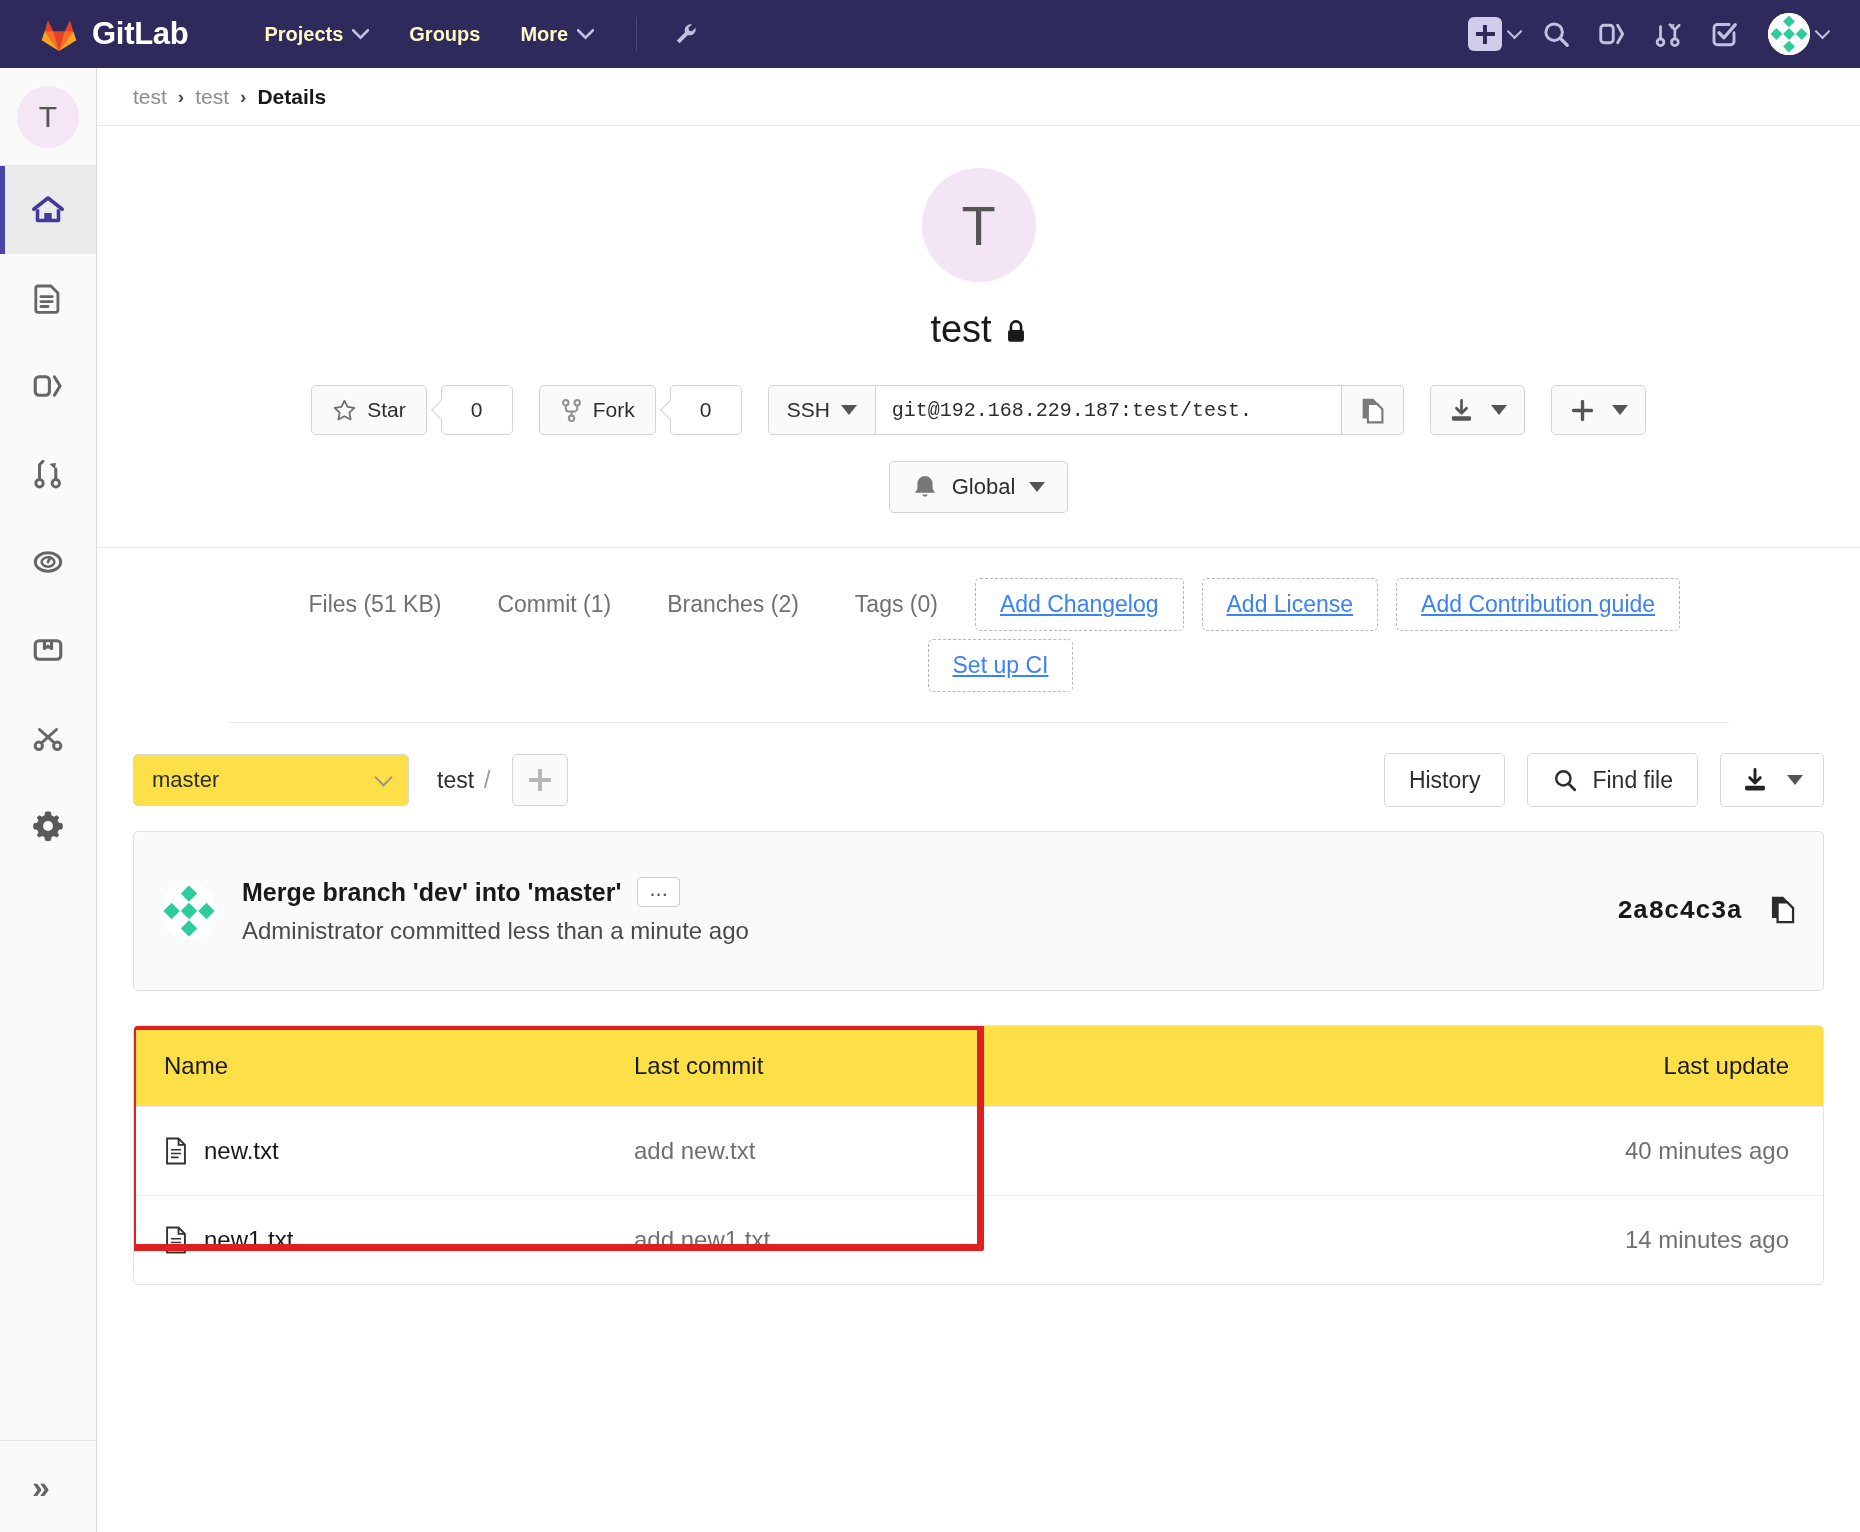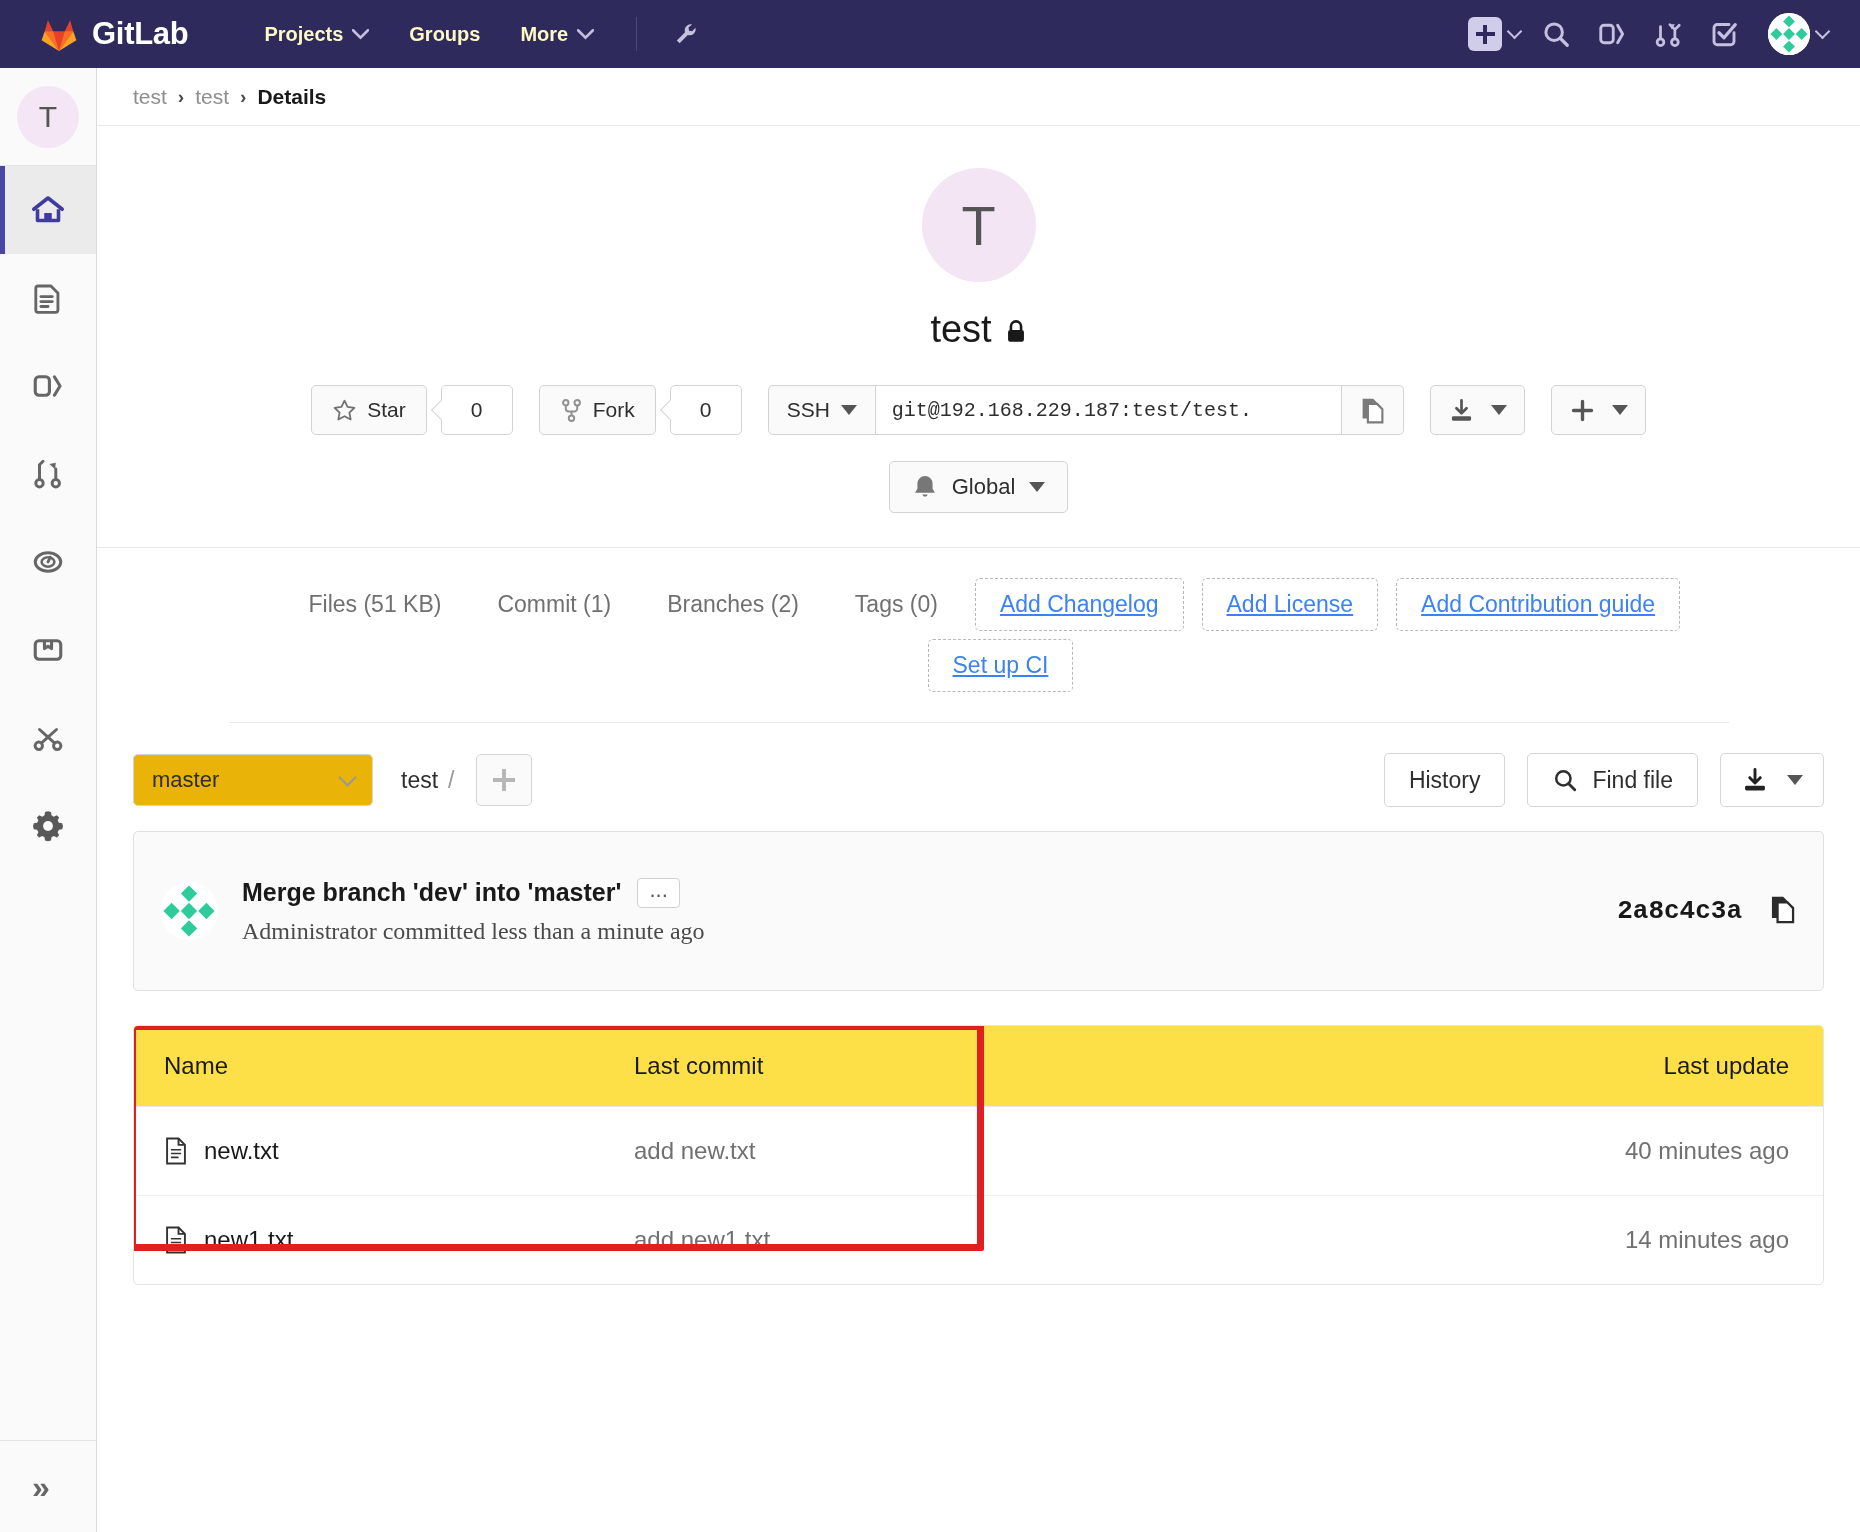--- a/index.html
+++ b/index.html
@@ -194,21 +194,21 @@
     border: 1.5px dashed #b8b8b8; border-radius: 5px; cursor: pointer;
     margin: 4px 9px; white-space: nowrap; text-decoration: underline;
   }
   .stats-line2 { width: 100%; display: flex; padding-left: 620px; }
 
   
   .fb-toolbar {
     display: flex; align-items: center; padding: 30px 36px 24px;
   }
   .branch-select {
-    width: 240px; height: 52px; border: 1px solid #d6d6d6; background: #eab308;
+    width: 276px; height: 52px; border: 1px solid #d6d6d6; background: #fde047;
     border-radius: 5px; display: flex; align-items: center; justify-content: space-between;
     padding: 0 18px; font-size: 22px; color: #2e2e2e; cursor: pointer;
   }
   .sel-chev {
     width: 13px; height: 13px; border-right: 2.6px solid #999;
     border-bottom: 2.6px solid #999; transform: rotate(45deg); margin-top: -6px;
   }
   .path-crumbs {
     margin-left: 28px; font-size: 23px; color: #2e2e2e;
     display: flex; align-items: center; gap: 10px;
@@ -240,21 +240,21 @@
   }
   .commit-avatar { width: 58px; height: 58px; border-radius: 50%; overflow: hidden; flex: none; }
   .commit-text { margin-left: 24px; }
   .commit-title-line { display: flex; align-items: center; gap: 16px; }
   .commit-title { font-size: 25px; font-weight: bold; color: #191919; cursor: pointer; }
   .ellipsis-btn {
     border: 1px solid #d0d0d0; background: #fff; border-radius: 4px;
     padding: 1px 11px 7px; font-size: 22px; color: #555; line-height: 1; cursor: pointer;
     height: 30px; display:flex; align-items:center;
   }
-  .commit-sub { margin-top: 10px; font-size: 24px; color: #4a4a4a; font-family: Liberation Serif, serif; }
+  .commit-sub { margin-top: 10px; font-size: 24px; color: #4a4a4a; }
   .commit-right { margin-left: auto; display: flex; align-items: center; gap: 26px; }
   .commit-sha { font-family: "Liberation Mono", monospace; font-size: 26px; font-weight: bold; color: #191919; cursor: pointer; }
 
   
   .ft-wrap { margin: 34px 36px 0; border: 1px solid #e4e4e4; border-radius: 5px; overflow: hidden; position: relative; }
   table.ft { width: 100%; border-collapse: collapse; }
   table.ft th {
     background: #fde047; font-size: 24px; font-weight: 400; color: #191919;
     text-align: left; padding: 26px 0 26px 30px; border-bottom: 1px solid #e8e8e8;
   }

